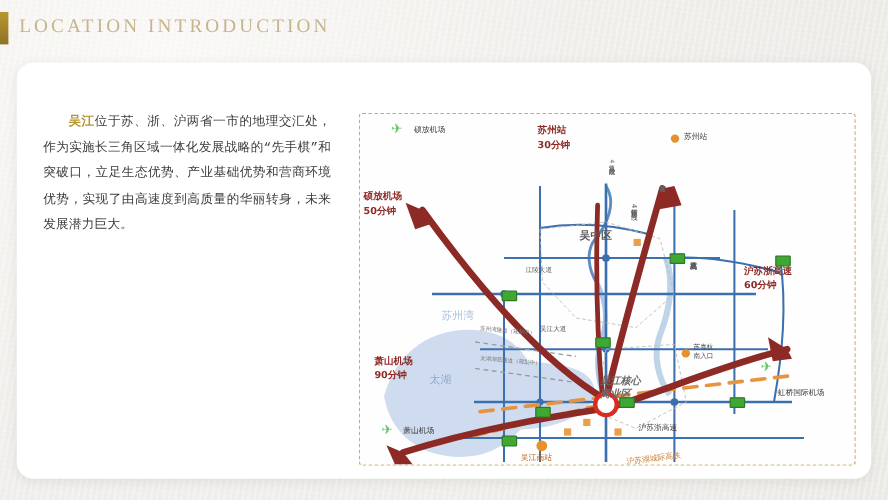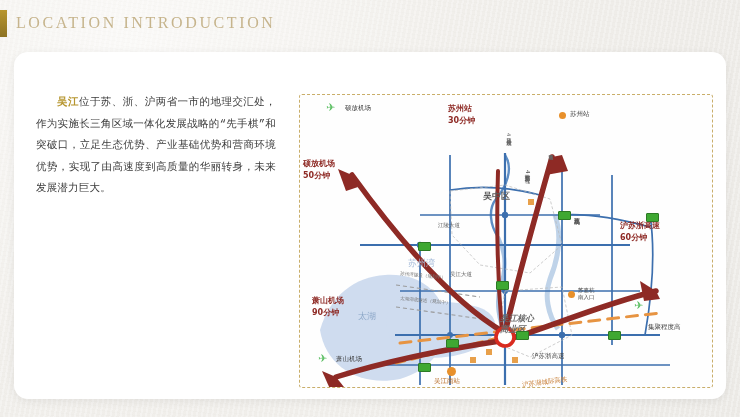--- a/index.html
+++ b/index.html
@@ -186,37 +186,37 @@
 
     <span class="dot-o" style="position:absolute;left:259px;top:17px;"></span>
     <div class="mlabel l-dark" style="left:270px;top:15px;font-size:6.5px;">苏州站</div>
 
     <div class="mlabel l-red" style="left:320px;top:125px;font-size:8px;line-height:1.45;">
       <div>沪苏浙高速</div>
       <div>60分钟</div>
     </div>
 
     <div class="mlabel plane" style="left:334px;top:205px;">✈</div>
-    <div class="mlabel l-dark" style="left:348px;top:228px;font-size:6.5px;">集聚程度高</div>
+    <div class="mlabel l-dark" style="left:348px;top:228px;font-size:6.5px;">虹桥国际机场</div>
 
     <div class="mlabel l-red" style="left:12px;top:200px;font-size:8px;line-height:1.45;">
       <div>萧山机场</div>
       <div>90分钟</div>
     </div>
 
     <div class="mlabel plane" style="left:18px;top:258px;">✈</div>
     <div class="mlabel l-dark" style="left:36px;top:260px;font-size:6.5px;">萧山机场</div>
 
     <div class="mlabel l-dark" style="left:183px;top:95px;font-size:9px;font-weight:bold;color:#5b5b5b;text-align:right;">吴中区</div>
 
     <div class="mlabel" style="left:200px;top:218px;font-size:8.5px;font-weight:bold;color:#6a6a6a;line-height:1.35;font-style:italic;">吴江核心<br>商业区</div>
 
     <div class="mlabel l-lake" style="left:58px;top:215px;font-size:9px;color:#8fa9c9;text-align:center;">太湖</div>
 
-    <div class="mlabel" style="left:68px;top:162px;font-size:9px;color:#a9bedb;margin-left:40px;">苏州湾</div>
+    <div class="mlabel" style="left:68px;top:162px;font-size:9px;color:#a9bedb;">苏州湾</div>
 
     <div class="mlabel l-dark" style="left:150px;top:176px;font-size:5.5px;color:#555;">吴江大道</div>
     <div class="mlabel l-dark" style="left:138px;top:127px;font-size:5.5px;color:#555;">江陵大道</div>
     <div class="mlabel l-dark" style="left:272px;top:118px;font-size:6px;color:#555;writing-mode:vertical-rl;">苏嘉杭高速</div>
     <div class="mlabel l-dark" style="left:225px;top:75px;font-size:5.5px;color:#555;writing-mode:vertical-rl;">苏州轨交4号线</div>
     <div class="mlabel l-dark" style="left:206px;top:38px;font-size:5px;color:#666;writing-mode:vertical-rl;">轨道4号线延伸段</div>
     <div class="mlabel l-dark" style="left:248px;top:55px;font-size:5px;color:#666;writing-mode:vertical-rl;">常嘉高速</div>
     <div class="mlabel l-dark" style="left:232px;top:257px;font-size:6.5px;color:#444;">沪苏浙高速</div>
     <div class="mlabel l-orange" style="left:222px;top:283px;font-size:6.5px;transform:rotate(-7deg);color:#c9803a;">沪苏湖城际高铁</div>
     <div class="mlabel" style="left:100px;top:178px;font-size:4.6px;color:#777;transform:rotate(5deg);">苏州湾隧道（规划中）</div>

